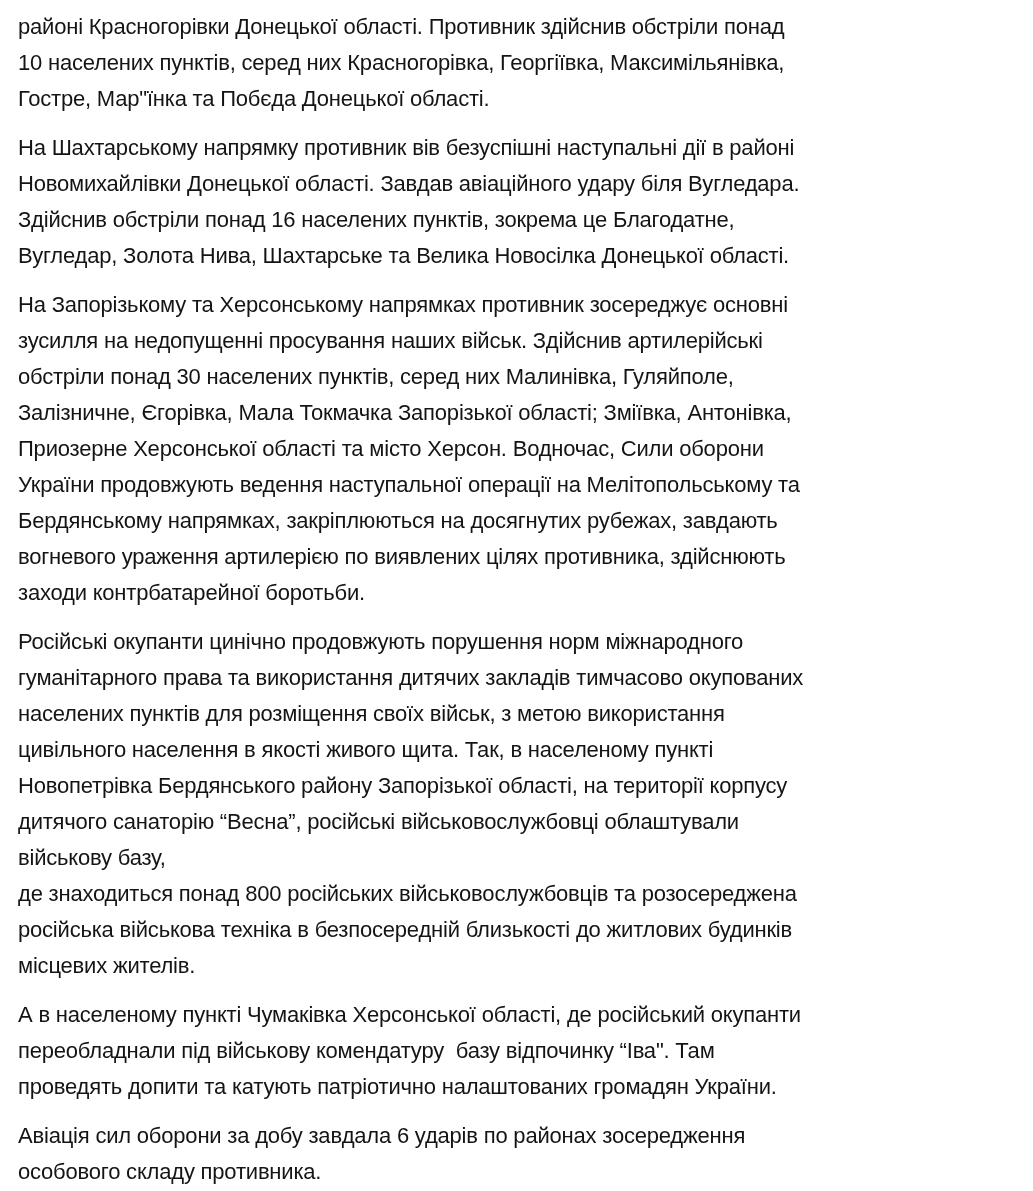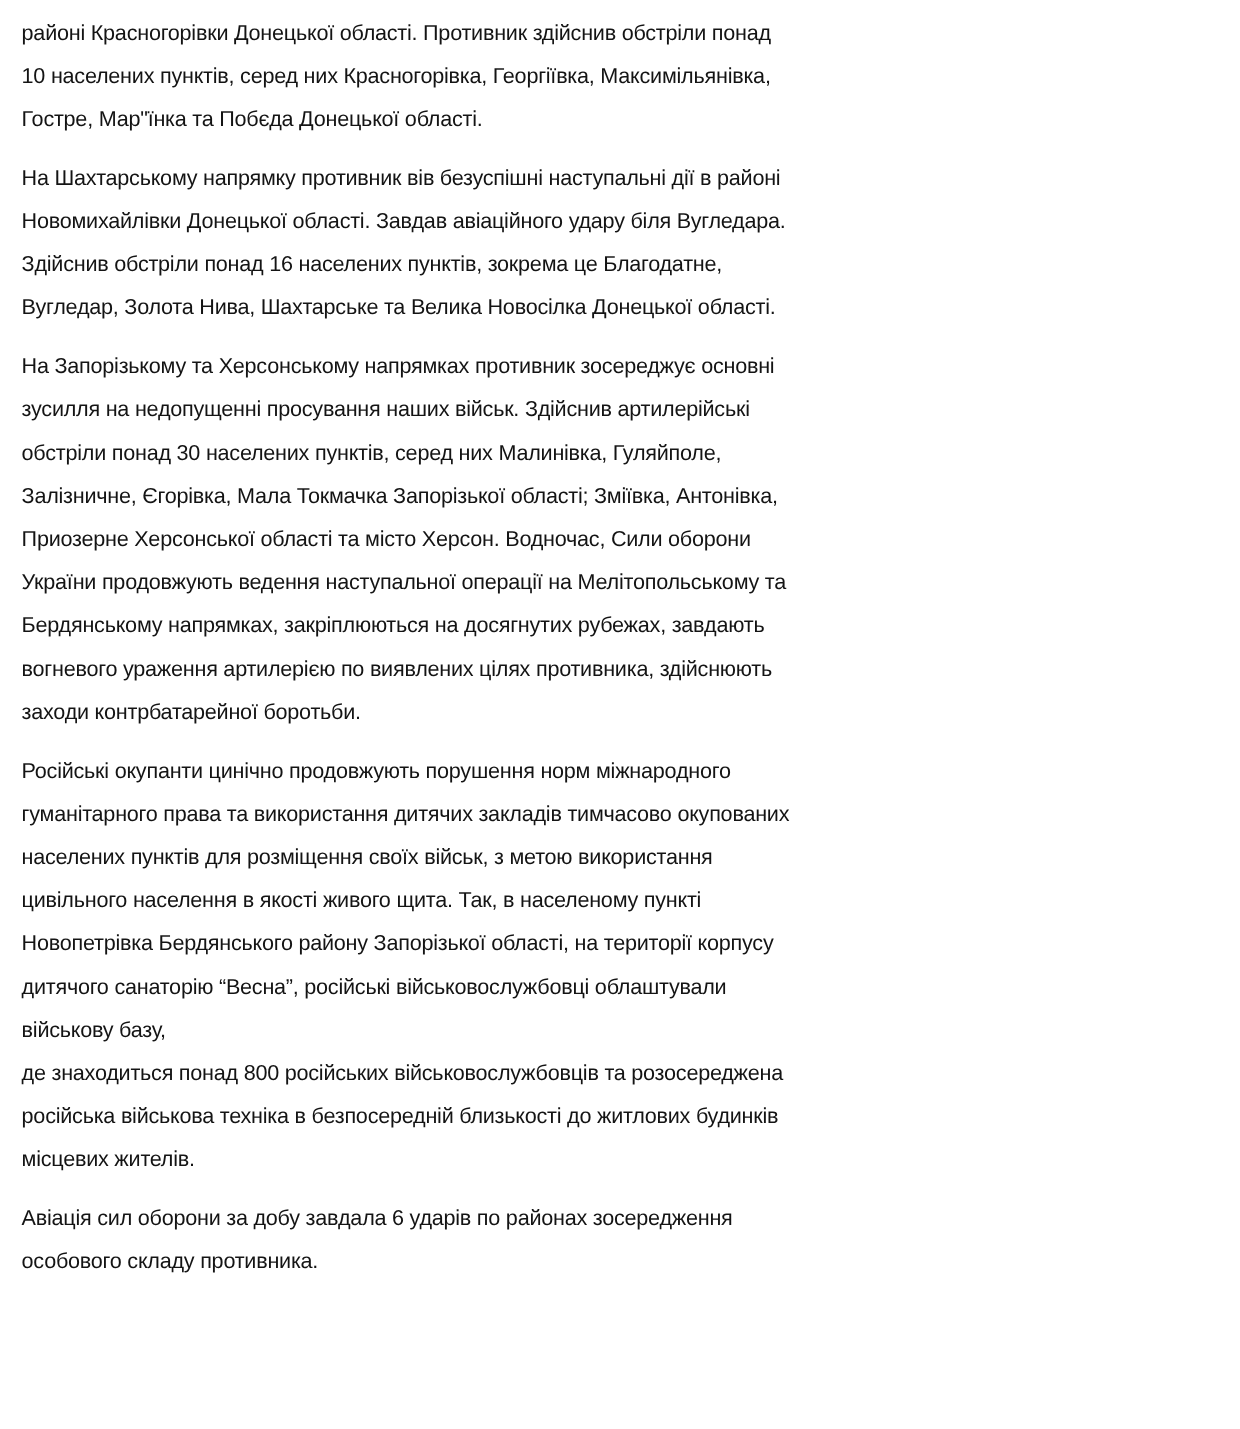--- a/index.html
+++ b/index.html
@@ -12,21 +12,21 @@
     min-height: 1191px;
     box-sizing: border-box;
     padding: 9px 16px 0 18px;
     background: #ffffff;
     font-family: "Liberation Sans", "DejaVu Sans", sans-serif;
     color: #141414;
     overflow: hidden;
   }
   .report-text .para {
     margin: 0 0 13px 0;
-    font-size: 18px;
+    font-size: 22px;
     line-height: 36px;
     letter-spacing: -0.2px;
     white-space: pre-wrap;      
     font-weight: 400;
   }
   .report-text .para:last-child {
     margin-bottom: 16px;
   }
 </style>
 </head>
@@ -53,16 +53,19 @@
       <p class="para">Російські окупанти цинічно продовжують порушення норм міжнародного
 гуманітарного права та використання дитячих закладів тимчасово окупованих
 населених пунктів для розміщення своїх військ, з метою використання
 цивільного населення в якості живого щита. Так, в населеному пункті
 Новопетрівка Бердянського району Запорізької області, на території корпусу
 дитячого санаторію “Весна”, російські військовослужбовці облаштували
 військову базу,
 де знаходиться понад 800 російських військовослужбовців та розосереджена
 російська військова техніка в безпосередній близькості до житлових будинків
 місцевих жителів.</p>
+      <p class="para">А в населеному пункті Чумаківка Херсонської області, де російський окупанти
+переобладнали під військову комендатуру  базу відпочинку “Іва". Там
+проведять допити та катують патріотично налаштованих громадян України.</p>
       <p class="para">Авіація сил оборони за добу завдала 6 ударів по районах зосередження
 особового складу противника.</p>
     </div>
 </main>
 
 </body></html>

